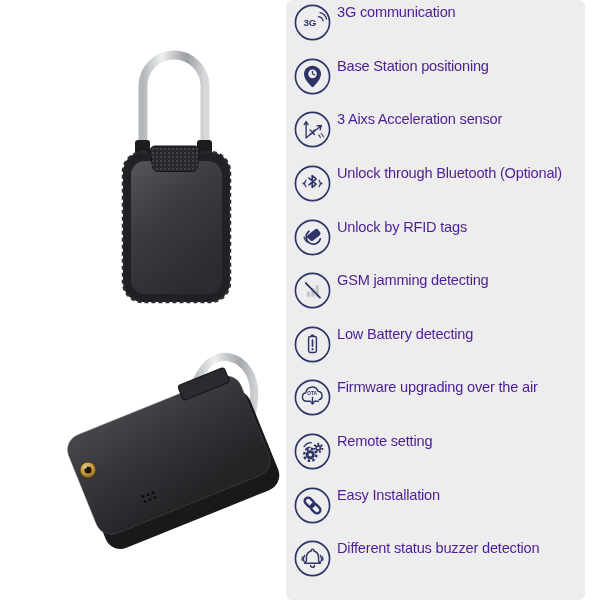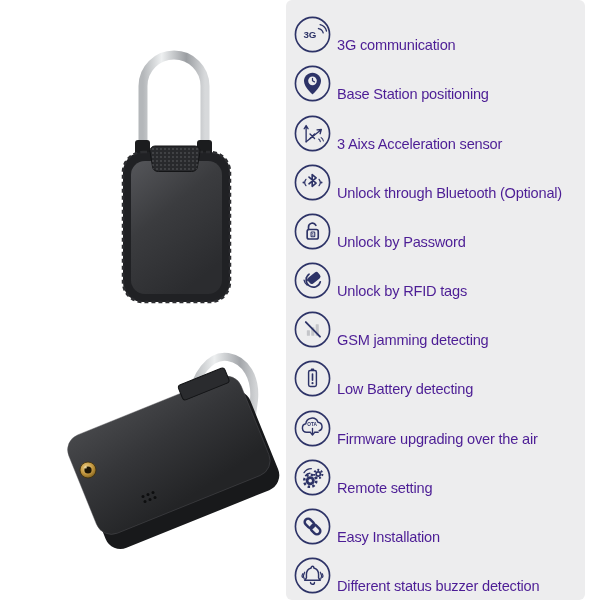--- a/index.html
+++ b/index.html
@@ -7,21 +7,21 @@
     width:600px;height:600px;position:relative;background:#ffffff;
     font-family:"Liberation Sans",sans-serif;overflow:hidden;
   }
   
   .panel{
     position:absolute;left:286px;top:0;width:299px;height:600px;
     background:#EDEDEE;border-radius:6px;box-sizing:border-box;
     display:flex;flex-direction:column;justify-content:space-between;
     padding:4px 2px 6px 8px;
   }
-  .row{display:flex;align-items:flex-end;gap:6px;flex:1;min-height:0;}
+  .row{display:flex;align-items:flex-start;gap:6px;flex:1;min-height:0;}
   .ic{width:37px;height:37px;flex:0 0 37px;}
   .ic svg{width:37px;height:37px;display:block;}
   .lbl{
     font-size:14.6px;color:#4c1d95;letter-spacing:-0.2px;white-space:nowrap;
   }
   
   .ring{fill:none;stroke:#2D3367;stroke-width:1.6;}
   .st{stroke:#2D3367;fill:none;stroke-width:1.5;stroke-linecap:round;stroke-linejoin:round;}
   .fl{fill:#2D3367;}
   .ic text{font-family:"Liberation Sans",sans-serif;fill:#2D3367;font-weight:bold;}
@@ -148,32 +148,20 @@
           <circle class="ring" cx="18" cy="18" r="16.6"></circle>
         <path class="st" style="stroke-width:1.6" d="M14.6 12.7 L21.5 18.5 L17.7 21.7 V10.3 L21.5 13.5 L14.6 19.3"></path>
         <path class="st" style="stroke-width:1.2" d="M11.6 14.9 a5 5 0 0 0 0 6.2 M24.4 14.9 a5 5 0 0 1 0 6.2"></path>
         <circle class="fl" cx="9.2" cy="18" r="0.95"></circle>
           <circle class="fl" cx="26.8" cy="18" r="0.95"></circle>
       </svg>
     </span>
     <span class="lbl">Unlock through Bluetooth (Optional)</span>
   </div>
 
-  <div class="row">
-    <span class="ic">
-      <svg viewBox="0 0 36 36">
-          <circle class="ring" cx="18" cy="18" r="16.6"></circle>
-        <path class="st" style="stroke-width:1.6" d="M14.1 16.1 v-2.3 a3.8 3.8 0 0 1 7.2 -1.8"></path>
-        <rect class="st" style="stroke-width:1.6" x="12.8" y="16.1" width="10.8" height="9.2" rx="1.8"></rect>
-        <rect class="st" style="stroke-width:1.05" x="16.6" y="18.5" width="3.6" height="4.6" rx="0.6"></rect>
-        <text x="18.4" y="22.3" font-size="3.8" text-anchor="middle">1</text>
-      </svg>
-    </span>
-    <span class="lbl">Unlock by Password</span>
-  </div>
 
   <div class="row">
     <span class="ic">
       <svg viewBox="0 0 36 36">
           <circle class="ring" cx="18" cy="18" r="16.6"></circle>
         <path class="st" style="stroke-width:1.6" d="M25.6 19.2 a7 7 0 1 1 -10.9 -7.4"></path>
         <g transform="rotate(-38 19.5 15.5)">
             <rect class="fl" x="13.2" y="11.8" width="12.6" height="7.4" rx="2.4"></rect>
           </g>
         <path class="st" style="stroke-width:1.25" d="M9.8 17.6 a7.5 7.5 0 0 0 3.1 4.9 M11.9 15.2 a4.6 4.6 0 0 0 1.9 3.1"></path>

